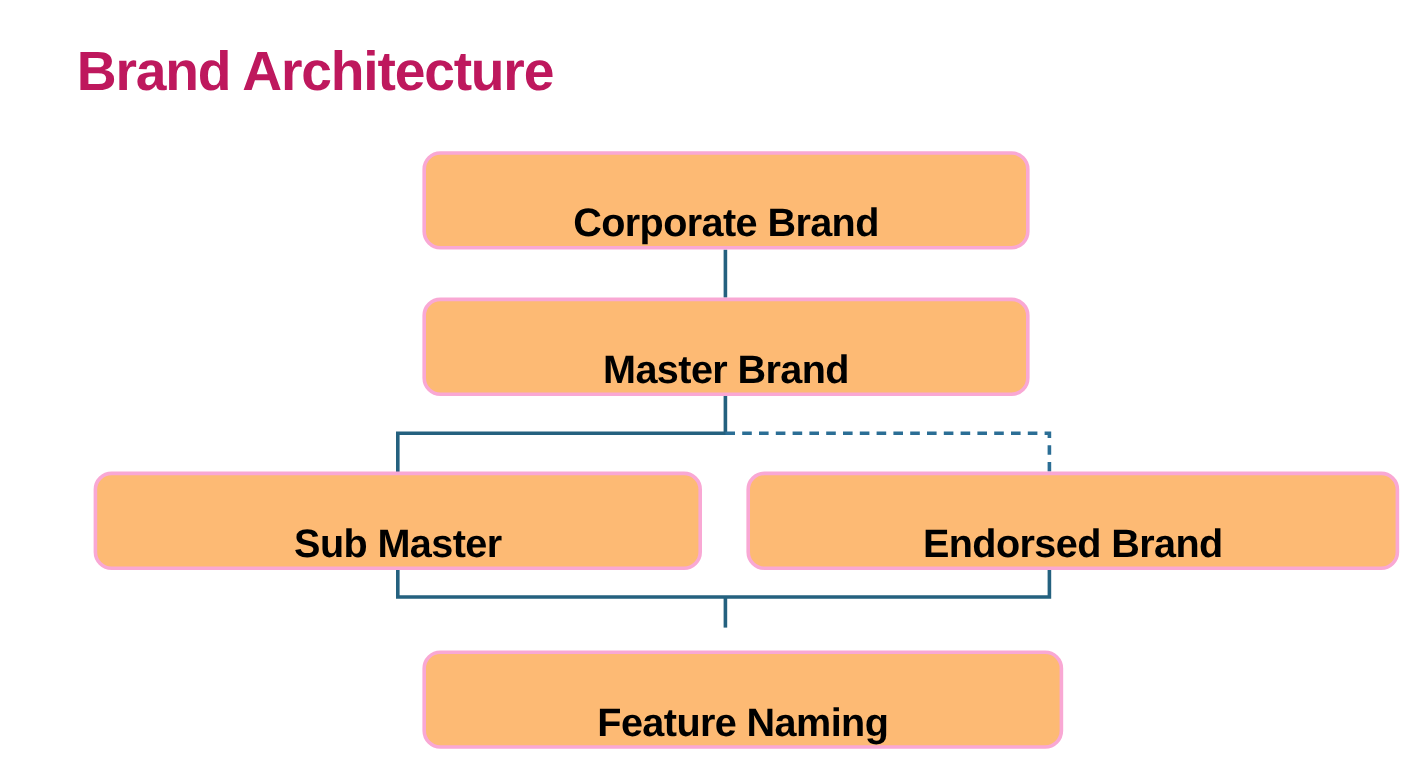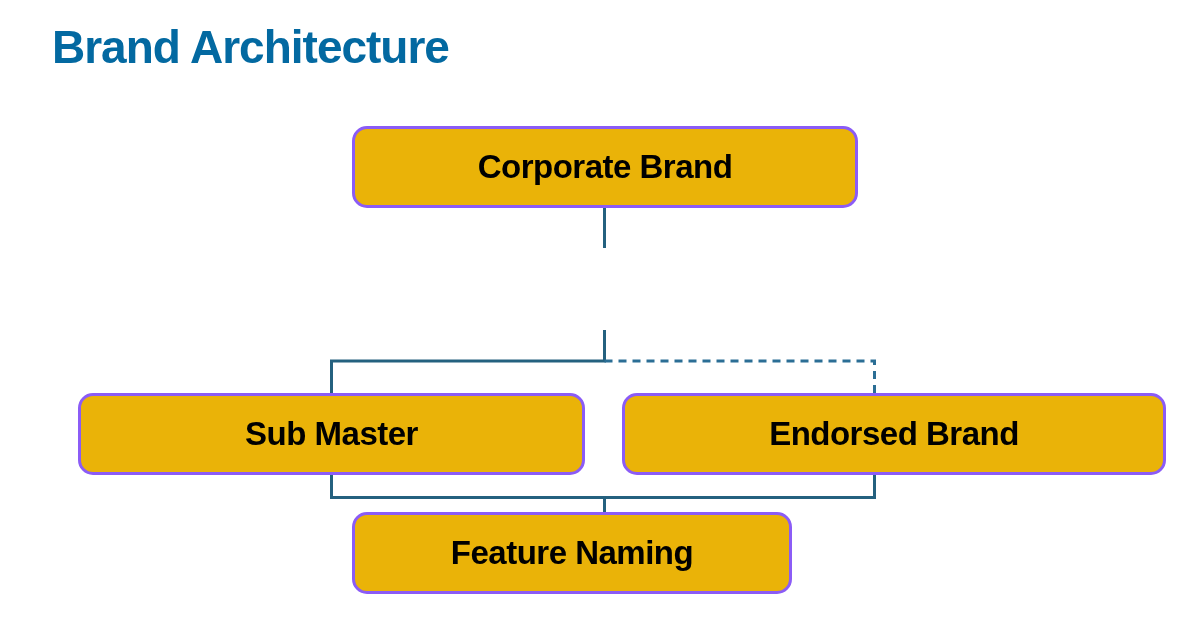--- a/index.html
+++ b/index.html
@@ -12,26 +12,26 @@
     width: 1190px;
     height: 635px;
     background: #ffffff;
     overflow: hidden;
     font-family: "Liberation Sans", sans-serif;
   }
   .page-title {
     position: absolute;
     left: 52px;
     top: 22px;
-    margin: 0;
+    margin: 12px;
     font-size: 46px;
     line-height: 1.1;
     font-weight: bold;
     letter-spacing: -1px;
-    color: #0369a1;
+    color: #be185d;
   }
   .edges {
     position: absolute;
     left: 0;
     top: 0;
     z-index: 1;
   }
   .edge-solid {
     fill: none;
     stroke: #24617f;
@@ -41,39 +41,39 @@
     fill: none;
     stroke: #2b6e95;
     stroke-width: 3;
     stroke-dasharray: 8 6;
   }
   .node {
     position: absolute;
     z-index: 2;
     box-sizing: border-box;
     height: 82px;
-    background: #eab308;
-    border: 3px solid #8b5cf6;
+    background: #fdba74;
+    border: 3px solid #f9a8d4;
     border-radius: 15px;
     display: flex;
-    align-items: center;
+    align-items: flex-end;
     justify-content: center;
   }
   .node-label {
     font-size: 33px;
     font-weight: bold;
     letter-spacing: -0.5px;
     color: #000000;
     white-space: nowrap;
   }
   .node-corporate { left: 352px; top: 126px; width: 506px; }
   .node-master    { left: 352px; top: 248px; width: 506px; }
   .node-sub       { left: 78px;  top: 393px; width: 507px; }
   .node-endorsed  { left: 622px; top: 393px; width: 544px; }
-  .node-feature   { left: 352px; top: 512px; width: 440px; }
+  .node-feature   { left: 352px; top: 542px; width: 534px; }
 </style>
 </head>
 <body>
 
 <div class="stage">
 
   <h1 class="page-title">Brand Architecture</h1>
 
   <svg class="edges" width="1190" height="635" viewBox="0 0 1190 635" aria-hidden="true">
 
@@ -85,20 +85,23 @@
 
     <path class="edge-solid" d="M331.5 474 V 497.5 H 874.5 V 474"></path>
 
     <path class="edge-solid" d="M604.5 497.5 V 523"></path>
   </svg>
 
   <div class="node node-corporate">
     <span class="node-label">Corporate Brand</span>
   </div>
 
+  <div class="node node-master">
+    <span class="node-label">Master Brand</span>
+  </div>
 
   <div class="node node-sub">
     <span class="node-label">Sub Master</span>
   </div>
 
   <div class="node node-endorsed">
     <span class="node-label">Endorsed Brand</span>
   </div>
 
   <div class="node node-feature">

